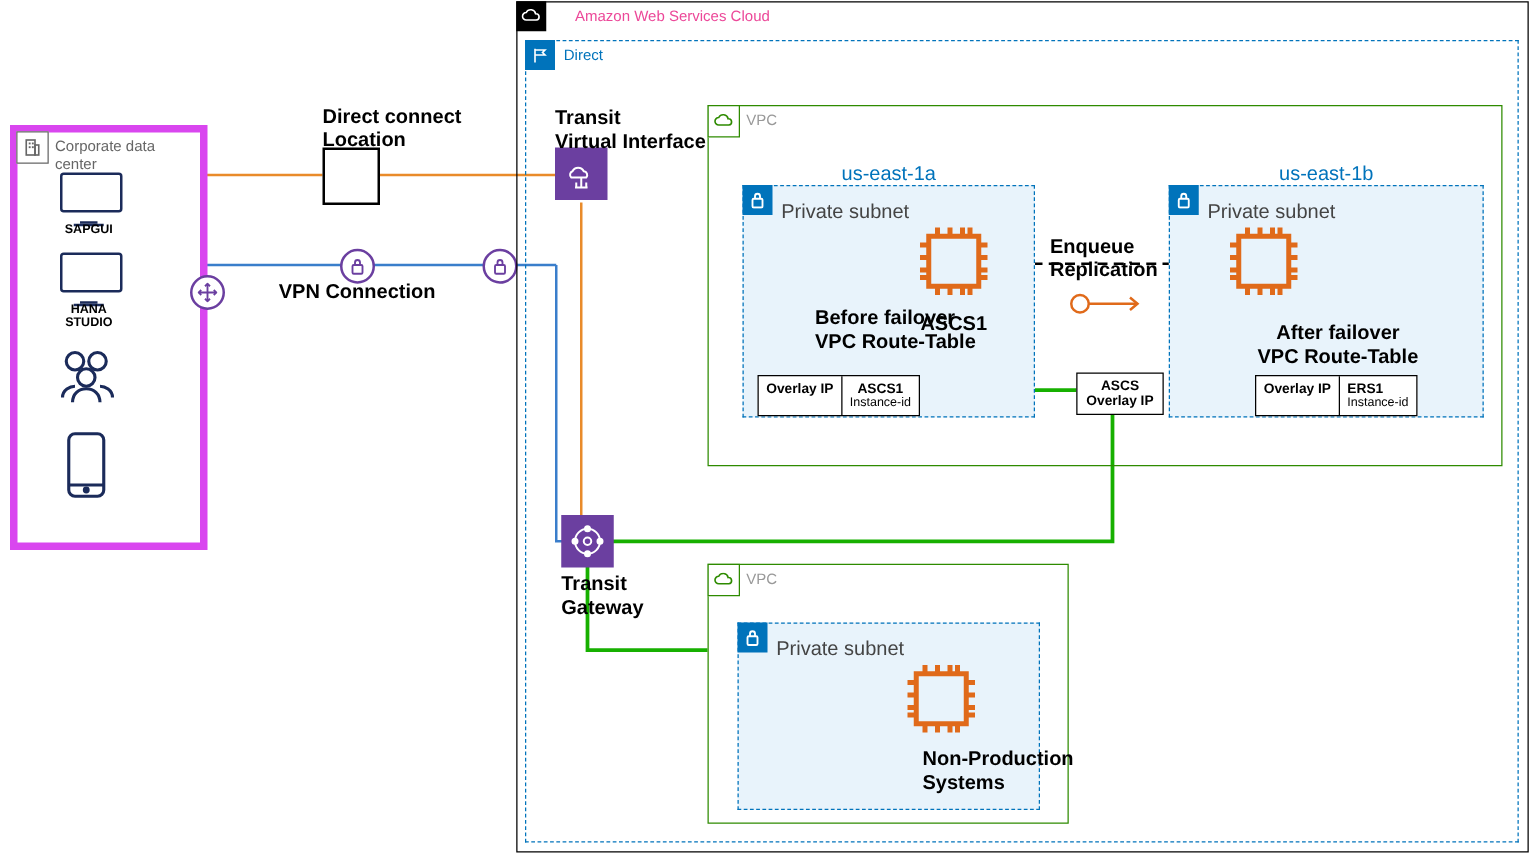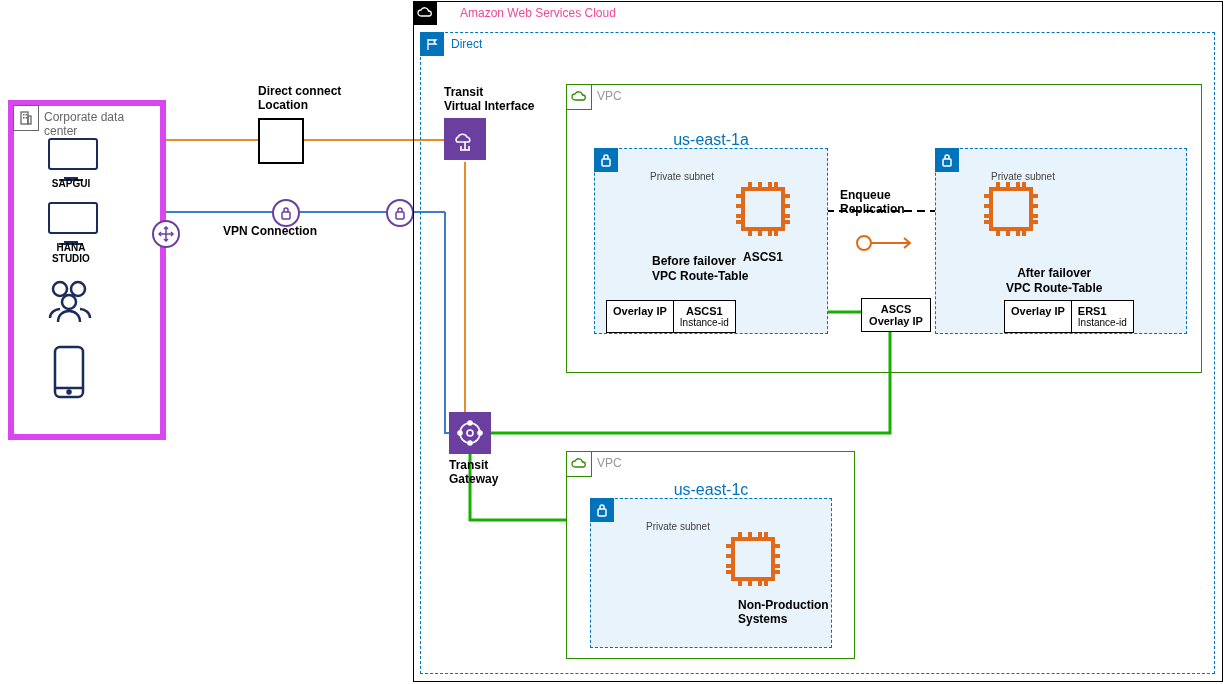--- a/index.html
+++ b/index.html
@@ -1,18 +1,18 @@
 <!DOCTYPE html>
 <html><head>
 <meta charset="utf-8">
 <style>
   html,body{margin:0;padding:0;font-family:Arial,Helvetica,sans-serif;font-size:12px;color:#000;}
   .stage{position:relative;width:1225px;height:684px;background:#fff;}
   .box{position:absolute;box-sizing:border-box;}
-  .label{position:absolute;font-size:12px;line-height:1.2;}
+  .label{position:absolute;font-size:16px;line-height:1.2;}
   .bold{font-weight:bold;}
   .center{text-align:center;}
 
   
   .corp{left:8px;top:100px;width:158px;height:340px;border:6px solid #d946ef;}
   .corp-head{position:absolute;left:-1px;top:-1px;width:24px;height:24px;background:#fff;border:1px solid #666;display:flex;align-items:center;justify-content:center;}
   .corp-title{position:absolute;left:30px;top:4px;color:#666;font-size:12px;}
 
   
   .aws{left:413px;top:1px;width:810px;height:681px;border:1px solid #000;}
@@ -25,21 +25,21 @@
   .region-title{position:absolute;left:30px;top:4px;color:#0073bb;}
 
   
   .vpc{border:1px solid #2e8b00;}
   .vpc-head{position:absolute;left:-1px;top:-1px;width:24px;height:24px;background:#fff;border:1px solid #2e8b00;display:flex;align-items:center;justify-content:center;}
   .vpc-title{position:absolute;left:30px;top:4px;color:#999;}
 
   
   .subnet{border:1px dashed #0073bb;background:#e8f3fb;}
   .subnet-head{position:absolute;left:-1px;top:-1px;width:24px;height:24px;background:#0073bb;display:flex;align-items:center;justify-content:center;}
-  .subnet-title{position:absolute;left:30px;top:22px;color:#444;font-size:10px;margin-left:25px;}
+  .subnet-title{position:absolute;left:30px;top:12px;color:#444;font-size:16px;}
   .subnet-az{position:absolute;left:0;right:0;top:-18px;text-align:center;color:#0073bb;font-size:16px;}
 
   
   .rt{position:absolute;display:flex;border:1px solid #000;background:#fff;font-size:11px;}
   .rt div{padding:4px 6px;}
   .rt div:first-child{border-right:1px solid #000;font-weight:bold;}
   .rt-sub{font-size:10px;display:block;font-weight:normal;}
 
   .ascs-ov{position:absolute;border:1px solid #000;background:#fff;font-size:11px;padding:4px 6px;font-weight:bold;text-align:center;}
 
@@ -261,20 +261,21 @@
     </svg>
   </div>
   <div class="label bold center" style="left:730px;top:250px;width:66px;">ASCS1</div>
 
   <div class="rt" style="left:606px;top:300px;">
     <div>Overlay IP</div>
     <div style="text-align:center;font-weight:bold;"><span>ASCS1</span><span class="rt-sub">Instance-id</span></div>
   </div>
 
   <div class="box subnet" style="left:935px;top:148px;width:252px;height:186px;">
+    <div class="subnet-az">us-east-1b</div>
     <div class="subnet-head">
       <svg width="12" height="14" viewBox="0 0 12 14" fill="none" stroke="#fff" stroke-width="1.5">
           <rect x="2" y="6" width="8" height="7" rx="1"></rect>
           <path d="M4 6V4a2 2 0 014 0v2"></path>
         </svg>
     </div>
     <div class="subnet-title">Private subnet</div>
     <div class="label bold" style="left:70px;bottom:38px;white-space:pre-line;text-align:center;">After failover
 VPC Route-Table</div>
   </div>
@@ -315,21 +316,20 @@
   <div class="box vpc" style="left:566px;top:451px;width:289px;height:208px;">
     <div class="vpc-head">
       <svg width="16" height="12" viewBox="0 0 16 12">
           <path d="M4 9a3 3 0 010-6 4 4 0 017.5 1A2.5 2.5 0 0112 9H4z" fill="none" stroke="#2e8b00" stroke-width="1.3"></path>
         </svg>
     </div>
     <div class="vpc-title">VPC</div>
   </div>
 
   <div class="box subnet" style="left:590px;top:498px;width:242px;height:150px;">
-    <div class="subnet-az">us-east-1c</div>
     <div class="subnet-head">
       <svg width="12" height="14" viewBox="0 0 12 14" fill="none" stroke="#fff" stroke-width="1.5">
           <rect x="2" y="6" width="8" height="7" rx="1"></rect>
           <path d="M4 6V4a2 2 0 014 0v2"></path>
         </svg>
     </div>
     <div class="subnet-title">Private subnet</div>
   </div>
   <div class="chip" style="left:720px;top:526px;">
     <svg width="66" height="66" viewBox="0 0 66 66" fill="none" stroke="#e06a1a" stroke-width="4">

